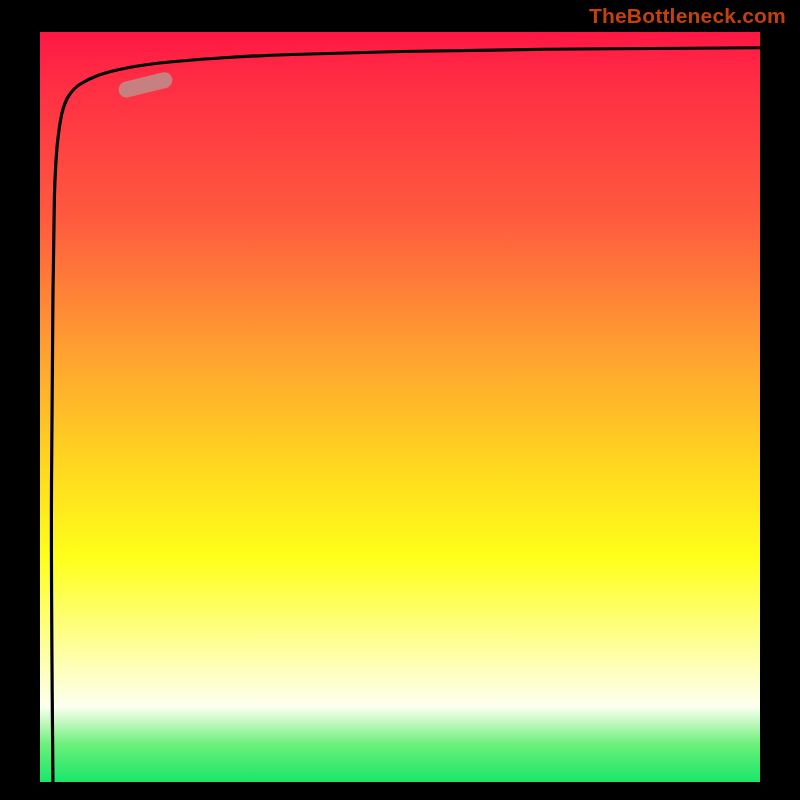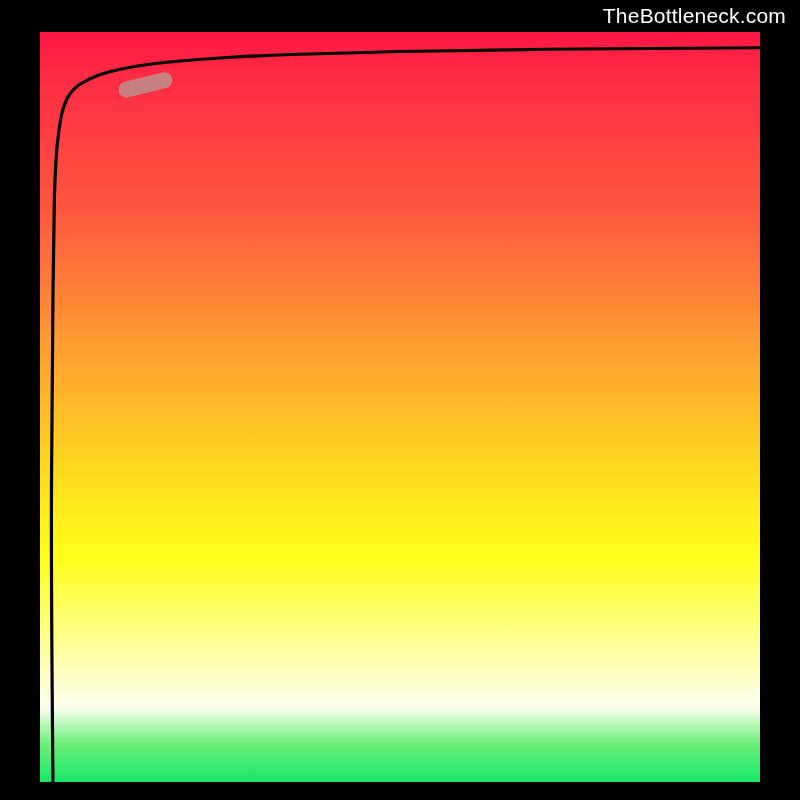--- a/index.html
+++ b/index.html
@@ -18,24 +18,24 @@
     left: 0;
     width: 800px;
     height: 800px;
     background: #000;
   }
 
   .watermark {
     position: absolute;
     top: 4px;
     right: 14px;
-    color: #ffffff;
+    color: #c2410c;
     font-size: 21px;
     letter-spacing: 0.2px;
-    font-weight: 400;
+    font-weight: 700;
   }
 
   .plot-area {
     position: absolute;
     left: 40px;
     top: 32px;
     width: 720px;
     height: 750px;
     
     background: linear-gradient(

